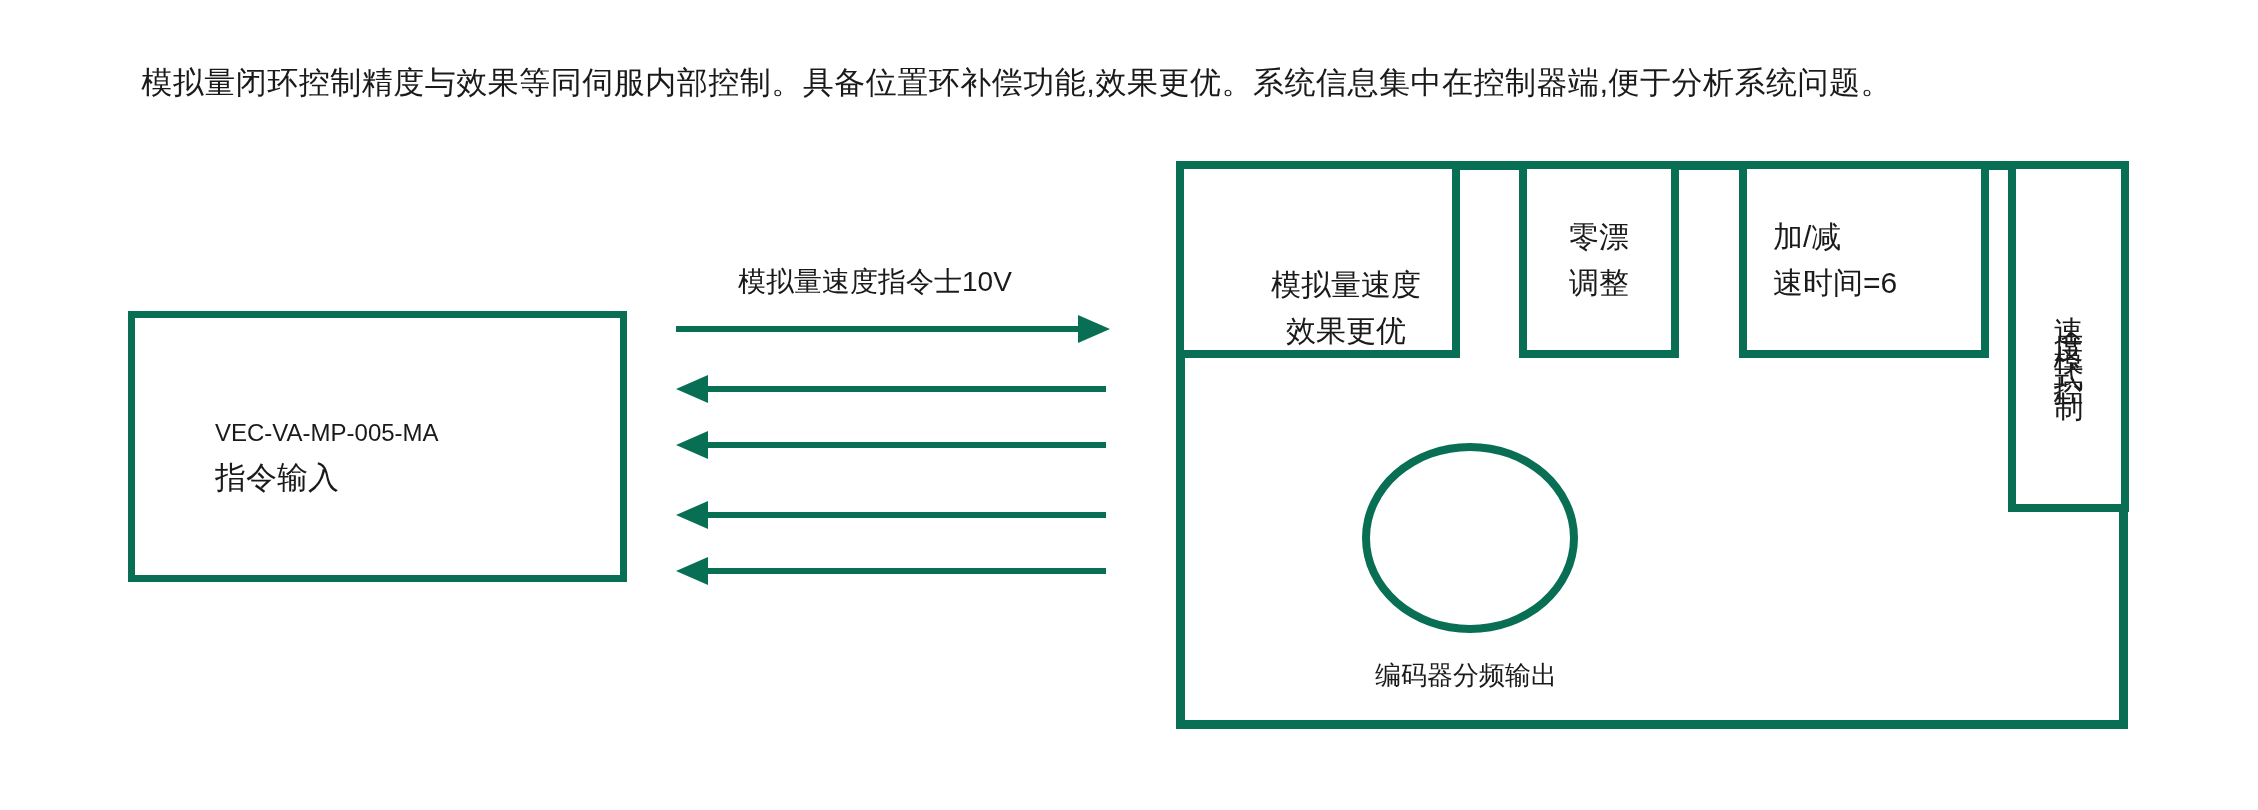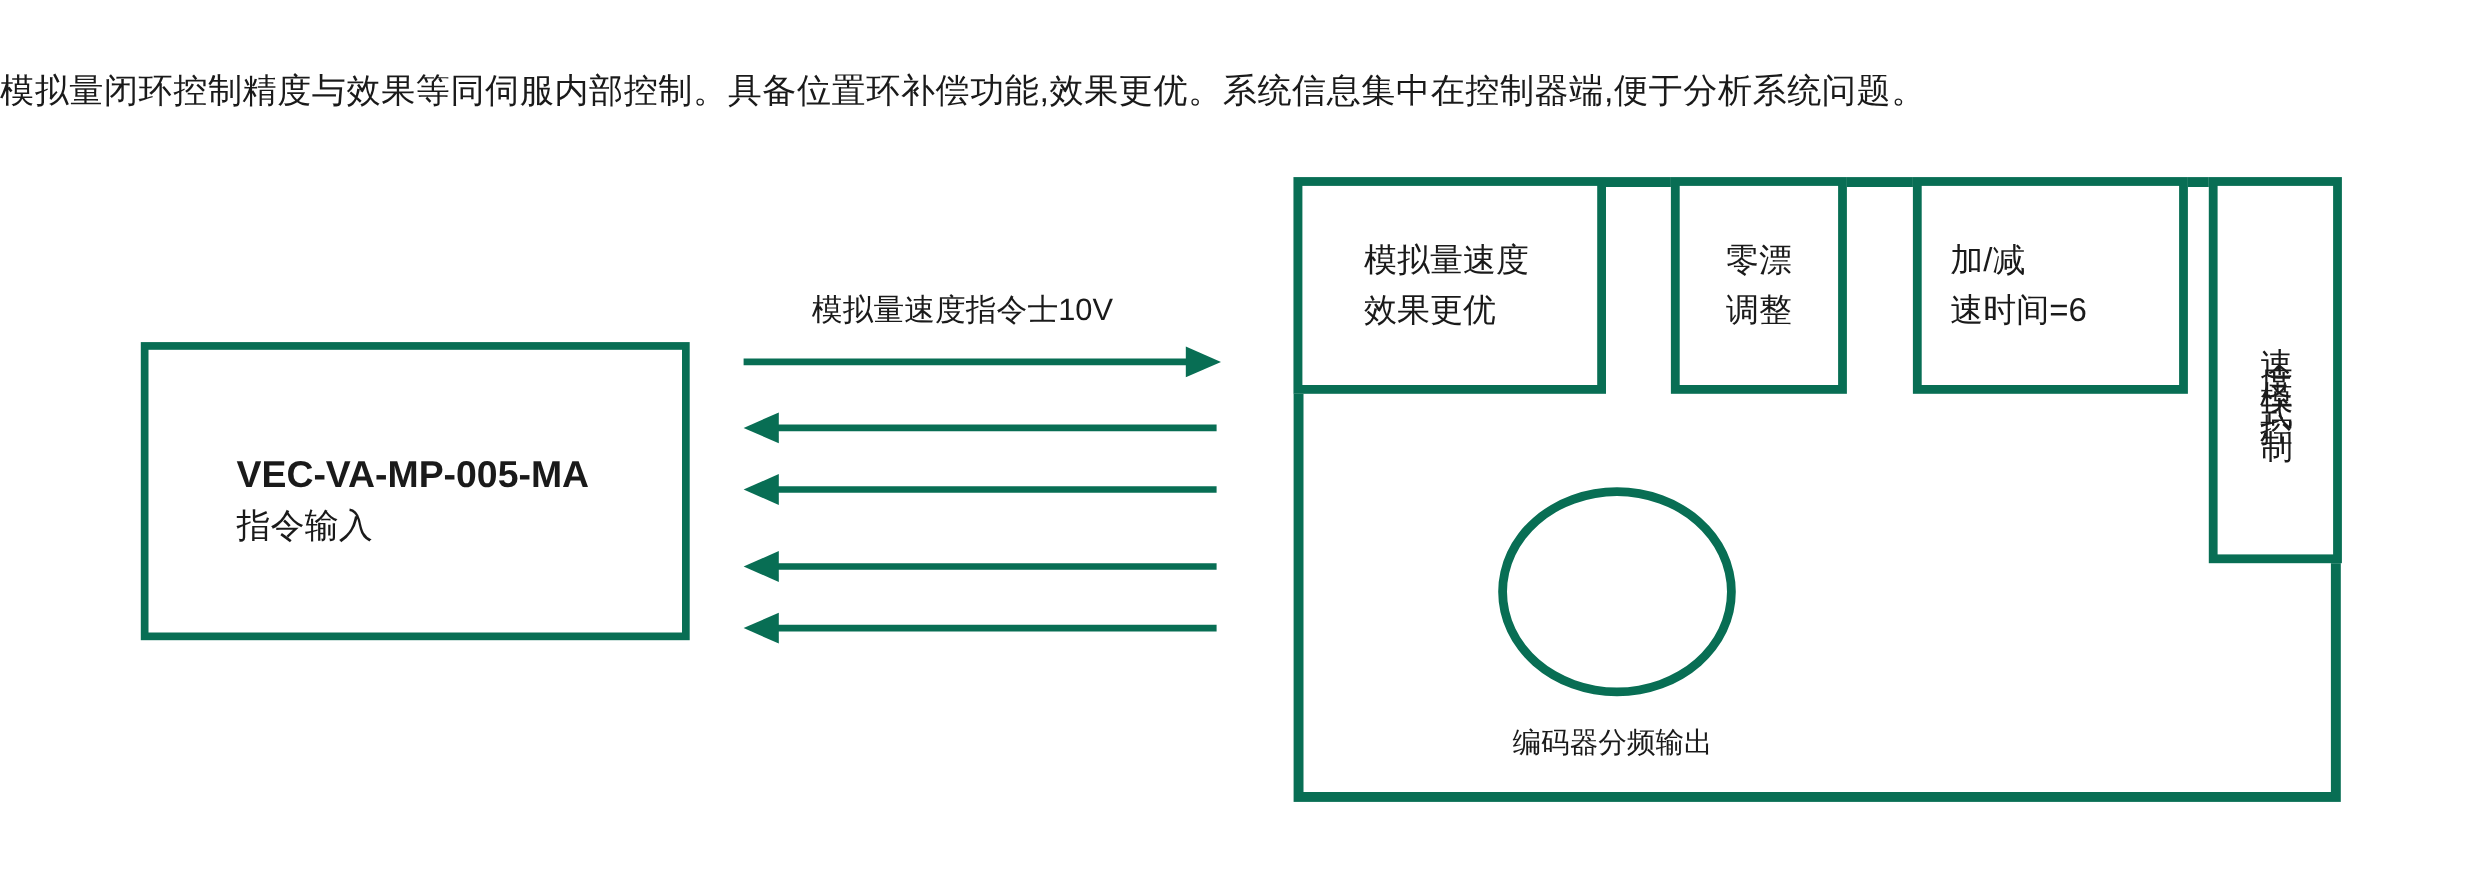--- a/index.html
+++ b/index.html
@@ -14,21 +14,21 @@
     width: 2258px;
     height: 810px;
     background: #ffffff;
     overflow: hidden;
   }
   .desc {
     position: absolute;
     top: 62px;
     left: 0;
     width: 1892px;
-    text-align: left;
+    text-align: right;
     font-size: 31px;
     letter-spacing: 0.5px;
     color: var(--text);
     white-space: nowrap;
   }
   .controller-box {
     position: absolute;
     left: 128px;
     top: 311px;
     width: 499px;
@@ -36,21 +36,21 @@
     border: 7px solid var(--accent);
     background: #ffffff;
   }
   .controller-text {
     position: absolute;
     left: 80px;
     top: 92px;
     line-height: 45px;
     white-space: nowrap;
   }
-  .controller-model { font-size: 34px; font-weight: bold; }
+  .controller-model { font-size: 24px; }
   .controller-name  { font-size: 31px; }
   .signal-label {
     position: absolute;
     left: 738px;
     top: 263px;
     font-size: 28px;
     white-space: nowrap;
   }
   .arrows-svg {
     position: absolute;
@@ -76,21 +76,21 @@
   }
   .sub-box.analog-input { left: 1176px; top: 161px; width: 284px; height: 197px; }
   .sub-box.zero-drift   { left: 1519px; top: 161px; width: 160px; height: 197px; }
   .sub-box.accel-decel  { left: 1739px; top: 161px; width: 250px; height: 197px; }
   .sub-box .inner {
     position: absolute;
     left: 0; right: 0; top: 50%;
     transform: translateY(-50%);
     white-space: nowrap;
   }
-  .sub-box.analog-input .inner { padding-left: 56px; text-align: left; }
+  .sub-box.analog-input .inner { padding-left: 56px; text-align: center; margin-top: 48px; }
   .sub-box.zero-drift   .inner { text-align: center; }
   .sub-box.accel-decel  .inner { padding-left: 26px; text-align: left; }
   .sub-box.speed-mode {
     left: 2008px; top: 161px; width: 121px; height: 351px;
     display: flex; align-items: center; justify-content: center;
   }
   .speed-mode-text {
     writing-mode: vertical-rl;
     text-orientation: upright;
     font-size: 30px;

